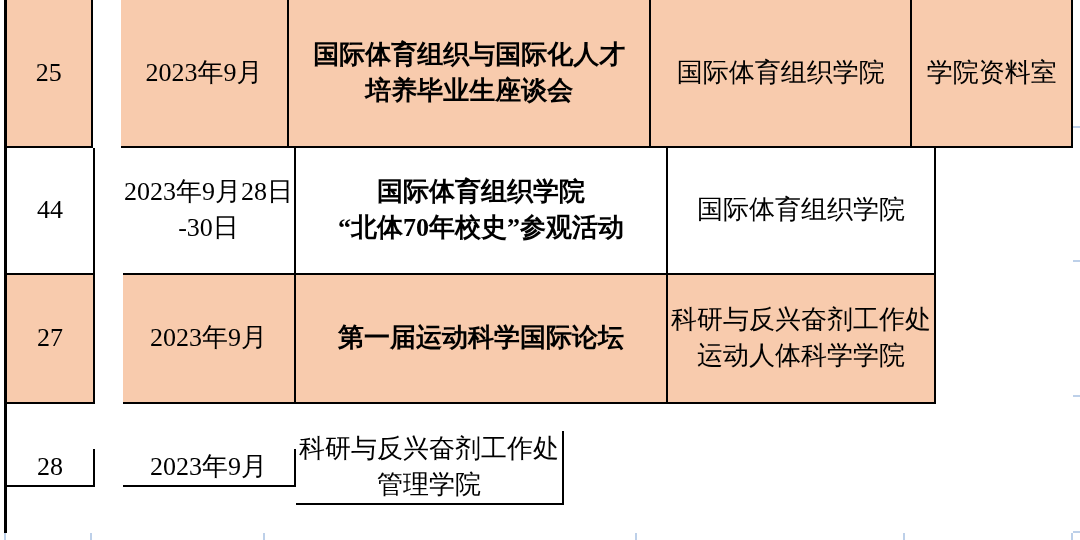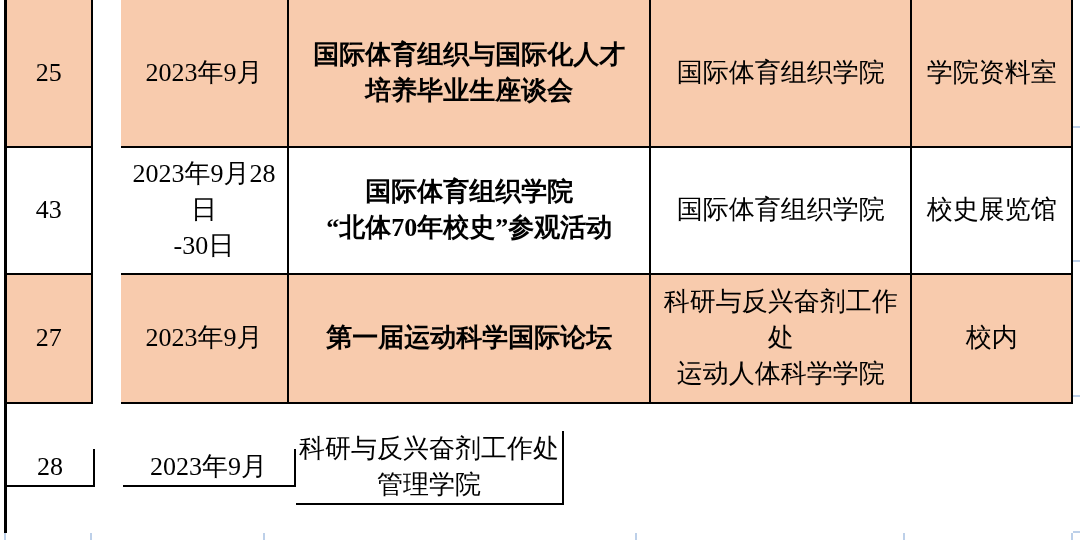--- a/index.html
+++ b/index.html
@@ -77,36 +77,34 @@
     <div class="t-row r25 shaded">
       <div class="t-cell col-no">25</div>
       <div class="t-cell col-date">2023年9月</div>
       <div class="t-cell col-event">国际体育组织与国际化人才
 培养毕业生座谈会</div>
       <div class="t-cell col-org">国际体育组织学院</div>
       <div class="t-cell col-loc">学院资料室</div>
     </div>
 
     <div class="t-row r26">
-      <div class="t-cell col-no">43</div>
+      <div class="t-cell col-no">44</div>
       <div class="t-cell col-date">2023年9月28日
 -30日</div>
       <div class="t-cell col-event">国际体育组织学院
 “北体70年校史”参观活动</div>
       <div class="t-cell col-org">国际体育组织学院</div>
-      <div class="t-cell col-loc">校史展览馆</div>
     </div>
 
     <div class="t-row r27 shaded">
       <div class="t-cell col-no">27</div>
       <div class="t-cell col-date">2023年9月</div>
       <div class="t-cell col-event">第一届运动科学国际论坛</div>
       <div class="t-cell col-org">科研与反兴奋剂工作处
 运动人体科学学院</div>
-      <div class="t-cell col-loc">校内</div>
     </div>
 
     <div class="t-row r28">
       <div class="t-cell col-no">28</div>
       <div class="t-cell col-date">2023年9月</div>
       <div class="t-cell col-org">科研与反兴奋剂工作处
 管理学院</div>
     </div>
 
   </div>

